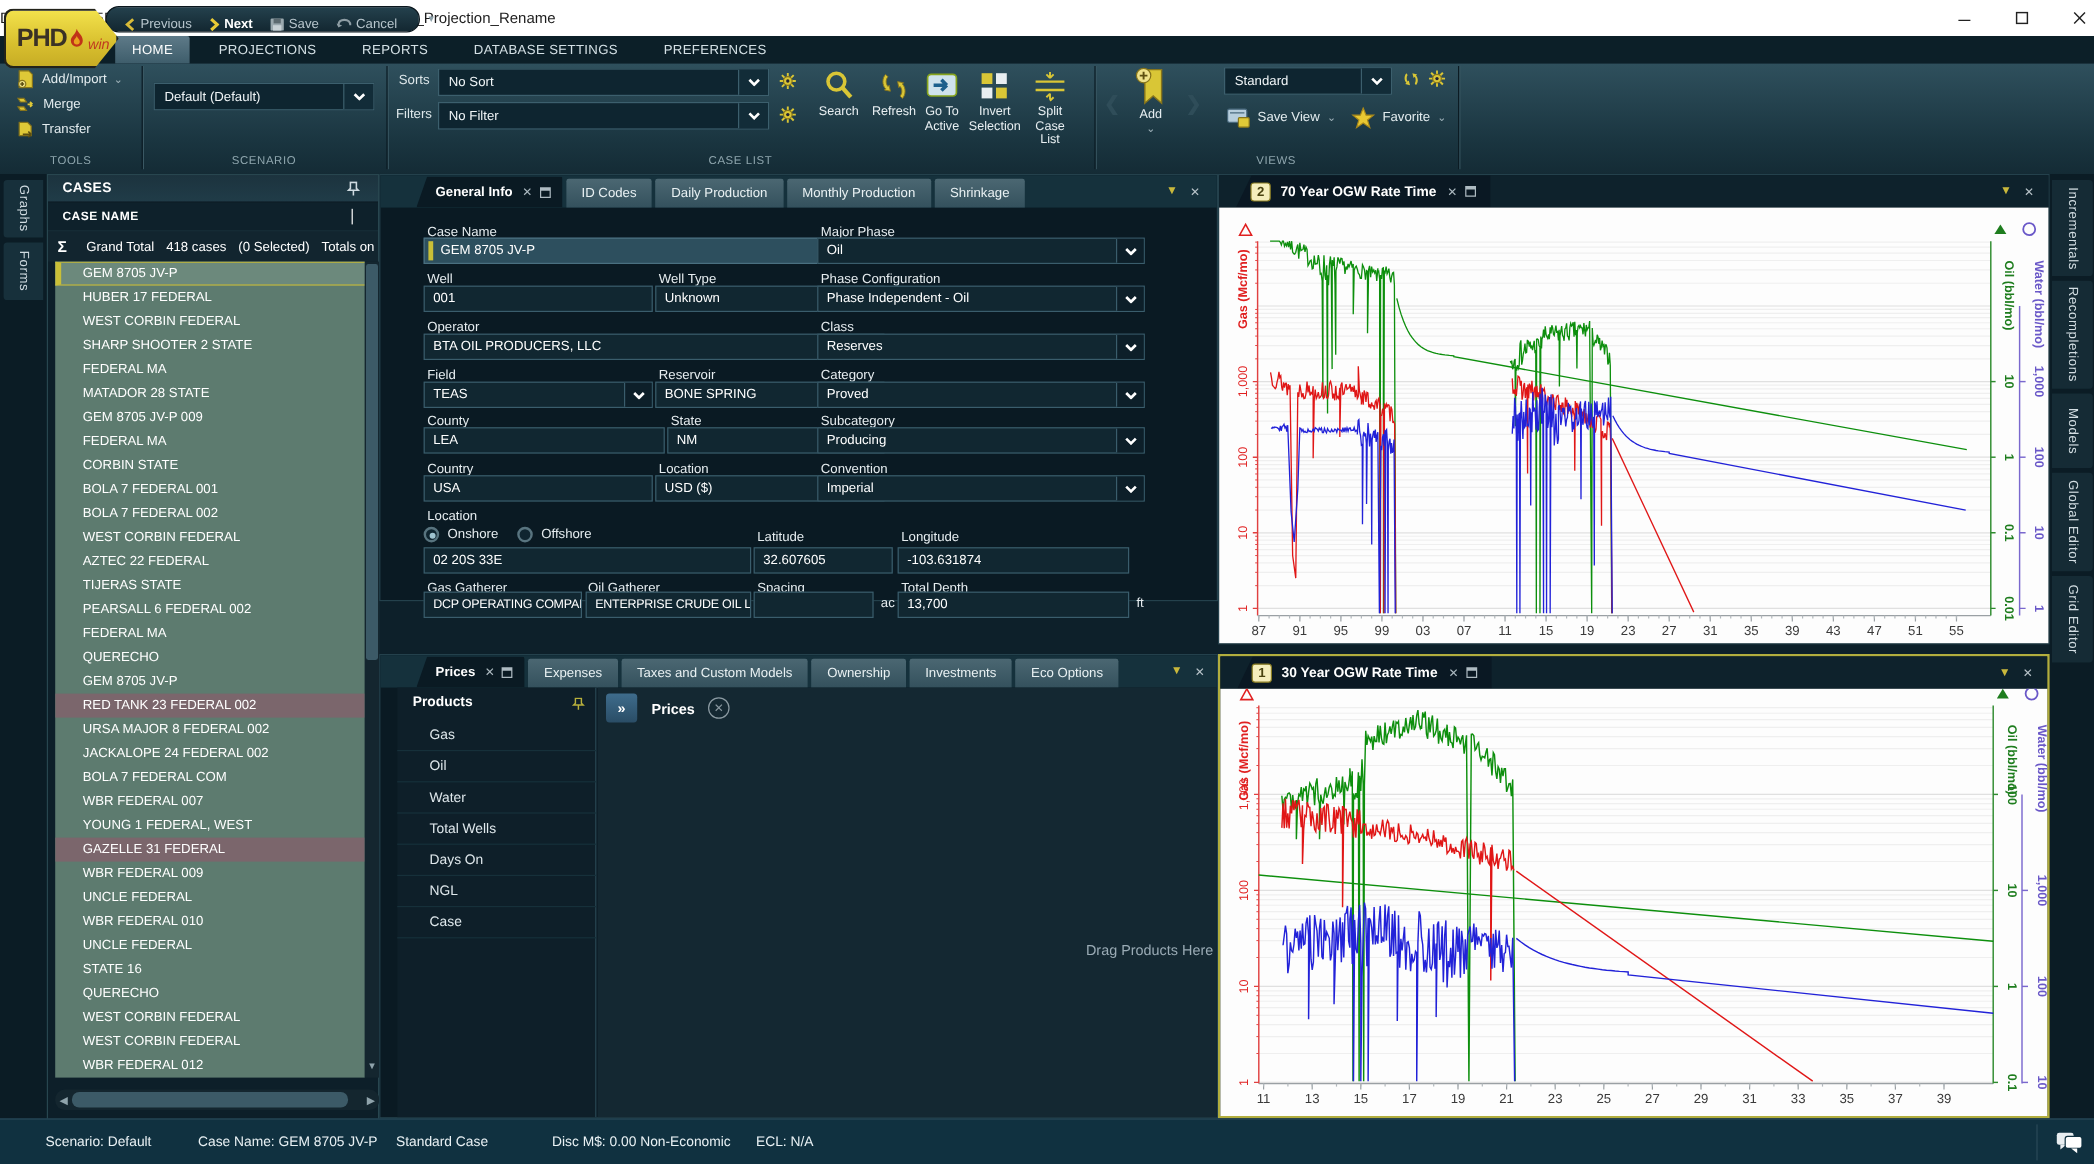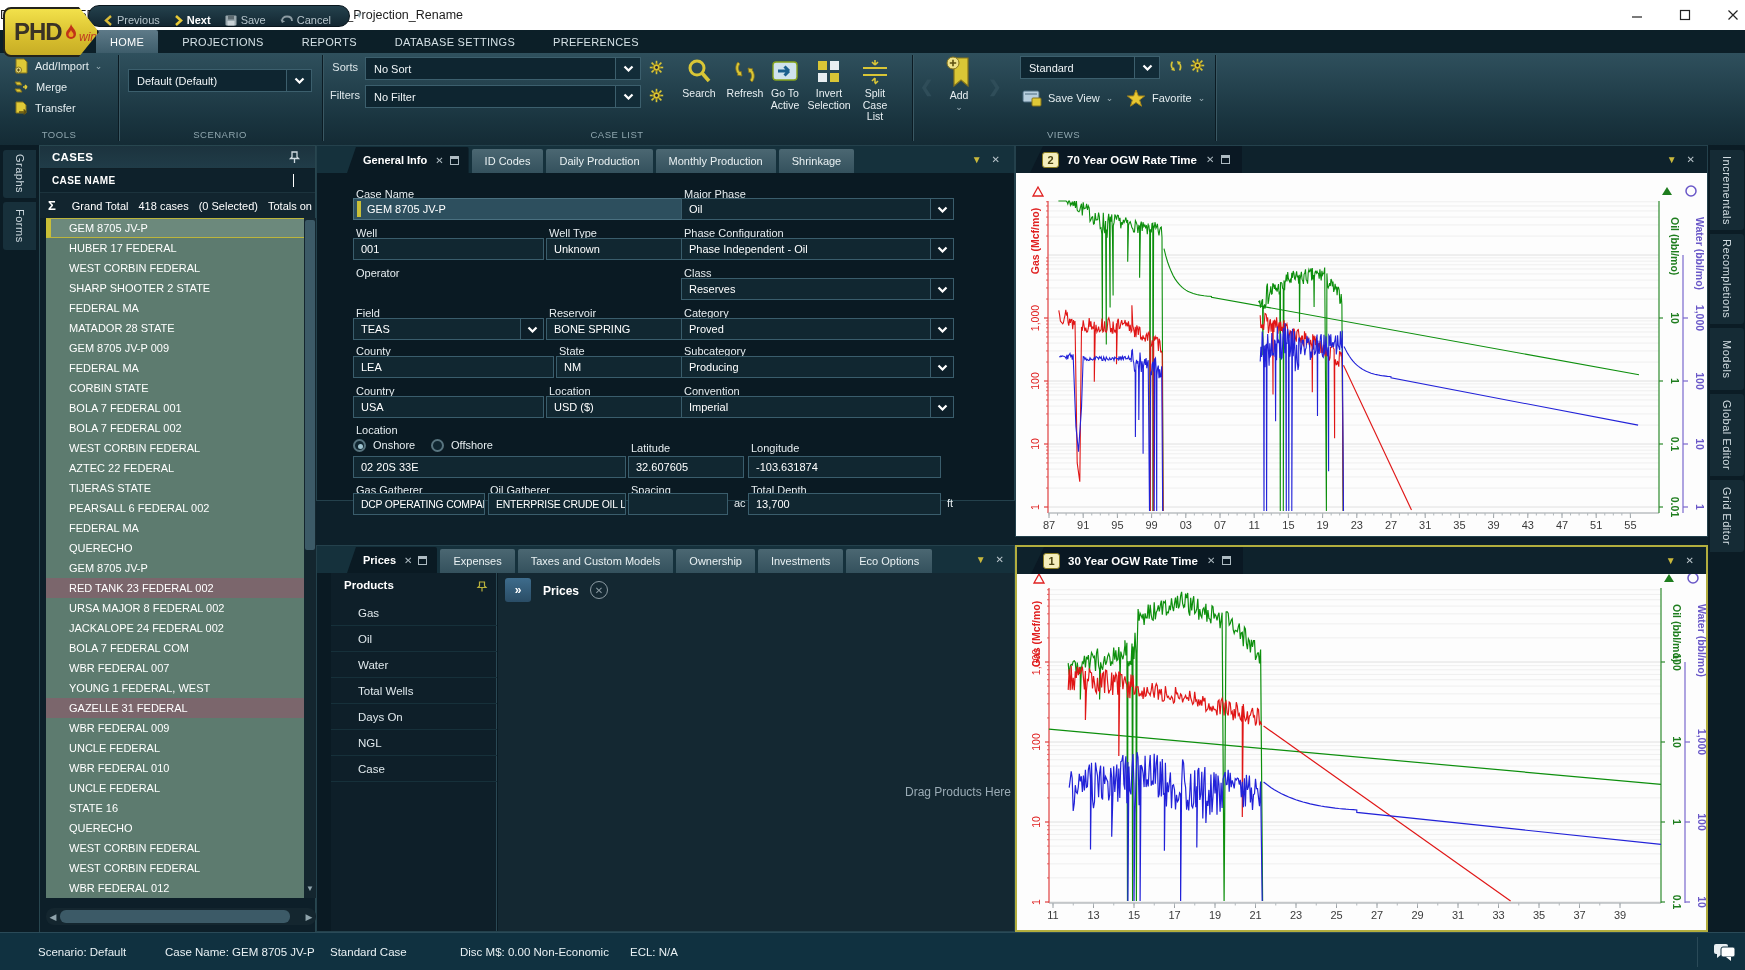--- a/index.html
+++ b/index.html
@@ -5,21 +5,21 @@
 *{margin:0;padding:0;box-sizing:border-box}
 html,body{width:1745px;height:970px;overflow:hidden;background:#0d202a;font-family:"Liberation Sans",sans-serif}
 .abs{position:absolute}
 #app{position:absolute;left:0;top:0;width:1745px;height:970px}
 
 #titlebar{left:0;top:0;width:1745px;height:30px;background:#fff;color:#1c1c1c;font-size:12.5px}
 #tb-center{left:0;top:0;width:1500px;height:30px;display:flex;align-items:center;gap:38px}
 .winbtn{top:4px;width:30px;height:22px;display:flex;align-items:center;justify-content:center;color:#222}
 
 #logo{left:3px;top:7px;width:96px;height:50px;background:linear-gradient(180deg,#f2e14b,#d8bf2e 60%,#c7ad25);border:2px solid #23231a;border-radius:8px 4px 4px 8px;clip-path:polygon(0 0,79% 0,100% 50%,79% 100%,0 100%);display:flex;align-items:center;padding-left:9px}
-#logo .phd{font-size:24px;font-weight:bold;color:#3a3226;letter-spacing:-1px}
+#logo .phd{font-size:21px;font-weight:bold;color:#3a3226;letter-spacing:-1px}
 #logo .win{font-size:12px;color:#c03a20;font-style:italic;margin-top:10px}
 
 #qat{left:88px;top:5px;width:262px;height:22px;background:linear-gradient(180deg,#24414d,#132731);border:1px solid #0a161d;border-radius:11px;display:flex;align-items:flex-end;font-size:11px;color:#b7c5cc;padding:0 10px;gap:4px}
 #qat .it{display:flex;align-items:center;gap:4px;padding:0 5px}
 #qat .nx{color:#fff;font-weight:bold}
 #qat-caret{left:357px;top:10px;color:#8ca0a9;font-size:9px}
 
 #menurow{left:0;top:30px;width:1745px;height:23px;background:#0c1f28}
 .mtab{height:23px;display:flex;align-items:center;padding:0 14px;color:#d4e0e5;font-size:11px;letter-spacing:.3px}
 .mtab.active{background:linear-gradient(180deg,#5e7a88,#3e5d6b);color:#fff;border-radius:2px 2px 0 0}
@@ -488,20 +488,23 @@
         <div class="flabel" style="left: 232px; top: 54px;">Well Type</div>
         <div class="finput fsel" style="left: 229px; top: 65px; width: 191px;">
           <span class="txt">Unknown</span>
           <span class="chev">
             <svg width="11" height="7">
               <path d="M1.5 1.5l4 4 4-4" stroke="#fff" stroke-width="2.2" fill="none"></path>
             </svg>
           </span>
         </div>
         <div class="flabel" style="left: 39px; top: 94px;">Operator</div>
+        <div class="finput" style="left: 36px; top: 105px; width: 384px;">
+          <span class="txt">BTA OIL PRODUCERS, LLC</span>
+        </div>
         <div class="flabel" style="left: 39px; top: 134px;">Field</div>
         <div class="finput fsel" style="left: 36px; top: 145px; width: 191px;">
           <span class="txt">TEAS</span>
           <span class="chev">
             <svg width="11" height="7">
               <path d="M1.5 1.5l4 4 4-4" stroke="#fff" stroke-width="2.2" fill="none"></path>
             </svg>
           </span>
         </div>
         <div class="flabel" style="left: 232px; top: 134px;">Reservoir</div>

